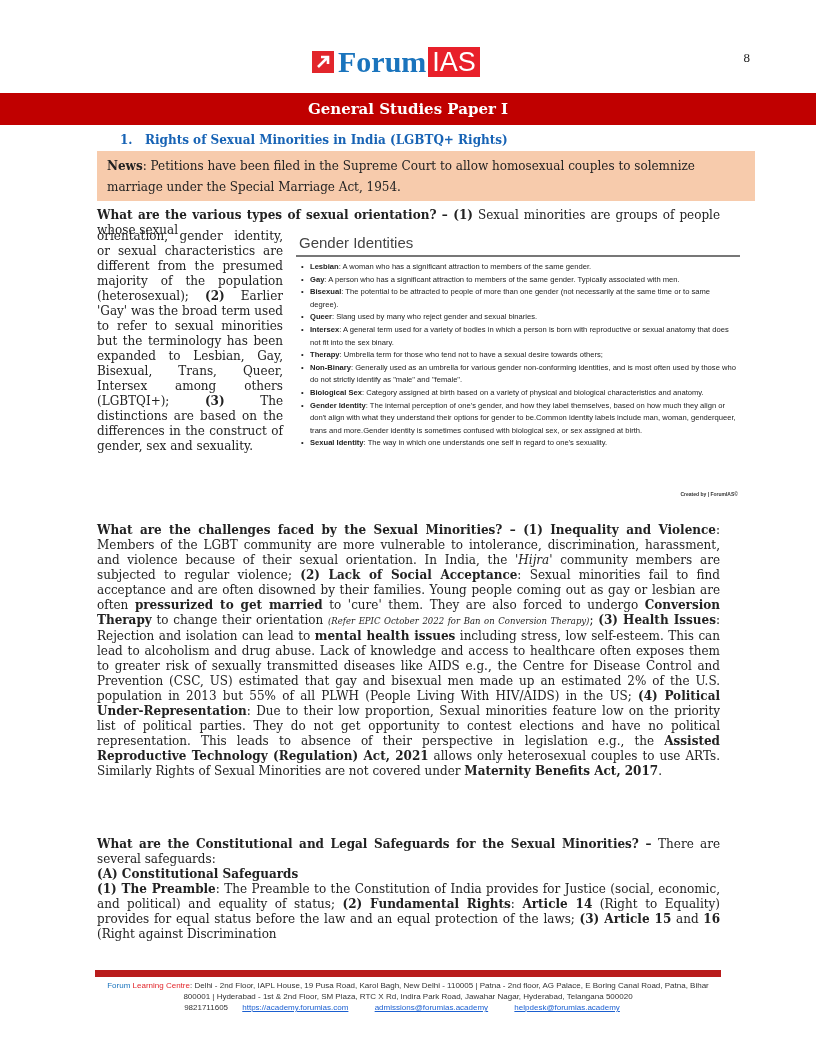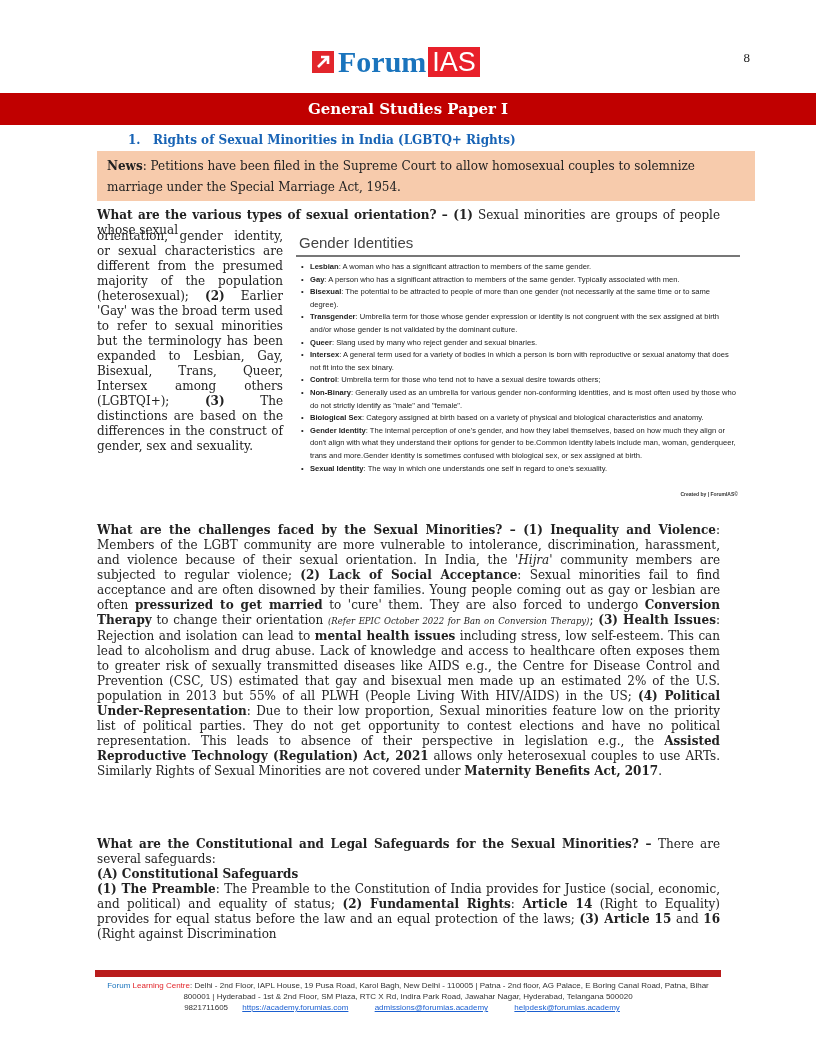--- a/index.html
+++ b/index.html
@@ -10,21 +10,21 @@
 
   .logo { position: absolute; left: 312px; top: 47px; height: 30px; display: flex; align-items: center; }
   .logo .arrow-box { width: 22px; height: 22px; background: #e2262b; display: flex; align-items: center; justify-content: center; margin-right: 4px; }
   .logo .arrow-box svg { display: block; }
   .logo .forum { font-family: "Liberation Serif", serif; font-weight: bold; font-size: 30px; color: #1a74bd; letter-spacing: 0px; line-height: 30px; }
   .logo .ias { font-family: "Liberation Sans", sans-serif; font-size: 27px; color: #fff; background: #e8202a; padding: 0 4px; height: 30px; line-height: 30px; margin-left: 2px; }
 
   .banner { position: absolute; left: 0; top: 93px; width: 816px; height: 32px; background: #c00000; display: flex; align-items: center; justify-content: center; }
   .banner span { color: #fff; font-family: "DejaVu Serif", serif; font-weight: bold; font-size: 15px; text-align: center; }
 
-  .section-heading { position: absolute; left: 120px; top: 133px; font-size: 12px; color: #1763b5; font-weight: bold; font-family: "DejaVu Serif", serif; margin-left: 8px; }
+  .section-heading { position: absolute; left: 120px; top: 133px; font-size: 12px; color: #1763b5; font-weight: bold; font-family: "DejaVu Serif", serif; }
   .section-heading .num { display: inline-block; width: 25px; }
 
   .news-box { position: absolute; left: 97px; top: 151px; width: 658px; height: 50px; background: #f7cbac; padding: 5px 10px; font-size: 12px; line-height: 21px; }
   .news-box b { font-weight: bold; }
 
   .body-text { font-size: 12px; line-height: 15px; text-align: justify; }
   b { font-weight: bold; }
   i { font-style: italic; }
 
   .q1-first { position: absolute; left: 97px; top: 208px; width: 623px; }
@@ -80,24 +80,23 @@
   <span>orientation, gender identity, or sexual characteristics are different from the presumed majority of the population (heterosexual); </span><b>(2)</b><span> Earlier 'Gay' was the broad term used to refer to sexual minorities but the terminology has been expanded to Lesbian, Gay, Bisexual, Trans, Queer, Intersex among others (LGBTQI+); </span><b>(3)</b><span> The distinctions are based on the differences in the construct of gender, sex and sexuality.</span>
 </div>
 
 <div class="infographic">
   <div class="ig-title">Gender Identities</div>
   <div class="ig-rule"></div>
   <ul>
     <li><b>Lesbian</b><span>: A woman who has a significant attraction to members of the same gender.</span></li>
     <li><b>Gay</b><span>: A person who has a significant attraction to members of the same gender. Typically associated with men.</span></li>
     <li><b>Bisexual</b><span>: The potential to be attracted to people of more than one gender (not necessarily at the same time or to same degree).</span></li>
-    <li><b>Transgender</b><span>: Umbrella term for those whose gender expression or identity is not congruent with the sex assigned at birth and/or whose gender is not validated by the dominant culture.</span></li>
     <li><b>Queer</b><span>: Slang used by many who reject gender and sexual binaries.</span></li>
     <li><b>Intersex</b><span>: A general term used for a variety of bodies in which a person is born with reproductive or sexual anatomy that does not fit into the sex binary.</span></li>
-    <li><b>Control</b><span>: Umbrella term for those who tend not to have a sexual desire towards others;</span></li>
+    <li><b>Therapy</b><span>: Umbrella term for those who tend not to have a sexual desire towards others;</span></li>
     <li><b>Non-Binary</b><span>: Generally used as an umbrella for various gender non-conforming identities, and is most often used by those who do not strictly identify as "male" and "female".</span></li>
     <li><b>Biological Sex</b><span>: Category assigned at birth based on a variety of physical and biological characteristics and anatomy.</span></li>
     <li><b>Gender Identity</b><span>: The internal perception of one's gender, and how they label themselves, based on how much they align or don't align with what they understand their options for gender to be.Common identity labels include man, woman, genderqueer, trans and more.Gender identity is sometimes confused with biological sex, or sex assigned at birth.</span></li>
     <li><b>Sexual Identity</b><span>: The way in which one understands one self in regard to one's sexuality.</span></li>
   </ul>
   <div class="credit">Created by | ForumIAS©</div>
 </div>
 
 <div class="q2 body-text">
   <b>What are the challenges faced by the Sexual Minorities? – </b><b>(1) Inequality and Violence</b><span>: Members of the LGBT community are more vulnerable to intolerance, discrimination, harassment, and violence because of their sexual orientation. In India, the '</span><i>Hijra</i><span>' community members are subjected to regular violence; </span><b>(2) Lack of Social Acceptance</b><span>: Sexual minorities fail to find acceptance and are often disowned by their families. Young people coming out as gay or lesbian are often </span><b>pressurized to get married</b><span> to 'cure' them. They are also forced to undergo </span><b>Conversion Therapy</b><span> to change their orientation </span><span class="small-ref">(Refer EPIC October 2022 for Ban on Conversion Therapy)</span><span>; </span><b>(3) Health Issues</b><span>: Rejection and isolation can lead to </span><b>mental health issues</b><span> including stress, low self-esteem. This can lead to alcoholism and drug abuse. Lack of knowledge and access to healthcare often exposes them to greater risk of sexually transmitted diseases like AIDS e.g., the Centre for Disease Control and Prevention (CSC, US) estimated that gay and bisexual men made up an estimated 2% of the U.S. population in 2013 but 55% of all PLWH (People Living With HIV/AIDS) in the US; </span><b>(4) Political Under-Representation</b><span>: Due to their low proportion, Sexual minorities feature low on the priority list of political parties. They do not get opportunity to contest elections and have no political representation. This leads to absence of their perspective in legislation e.g., the </span><b>Assisted Reproductive Technology (Regulation) Act, 2021</b><span> allows only heterosexual couples to use ARTs. Similarly Rights of Sexual Minorities are not covered under </span><b>Maternity Benefits Act, 2017</b><span>.</span>

